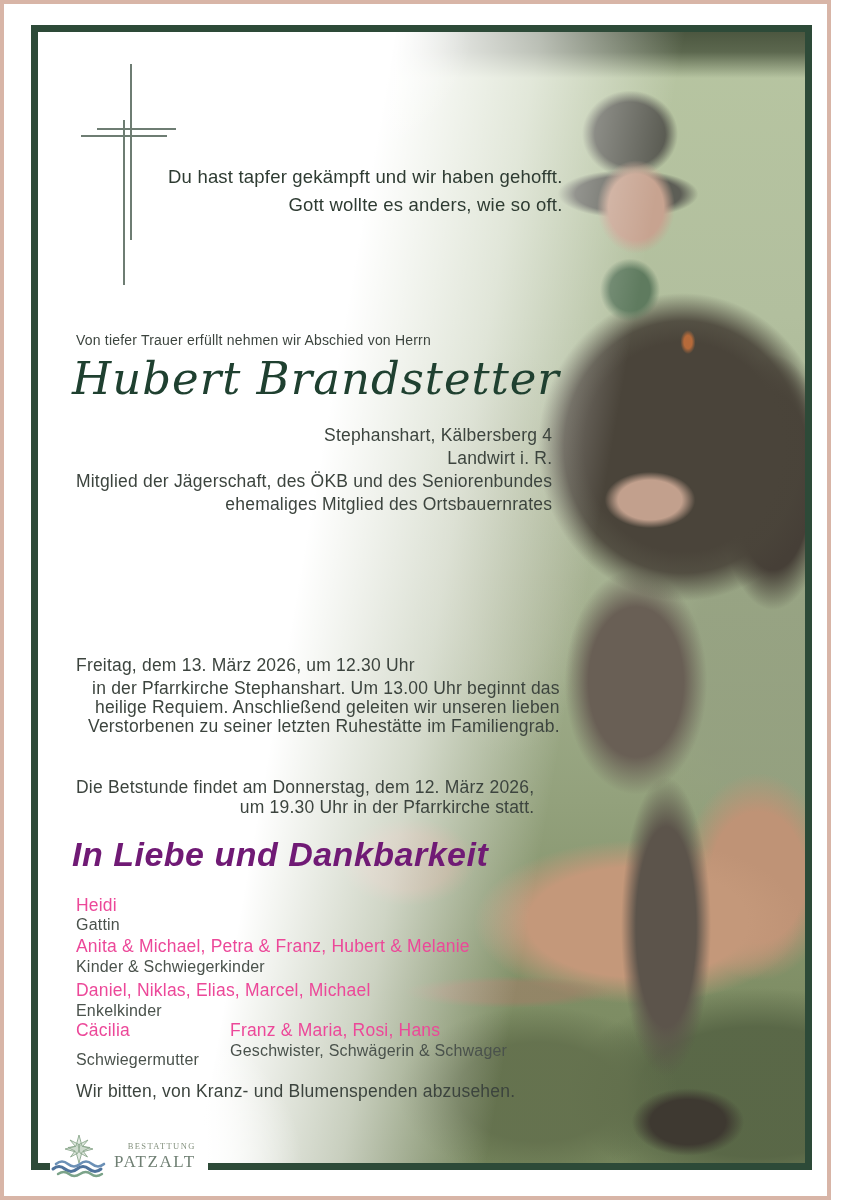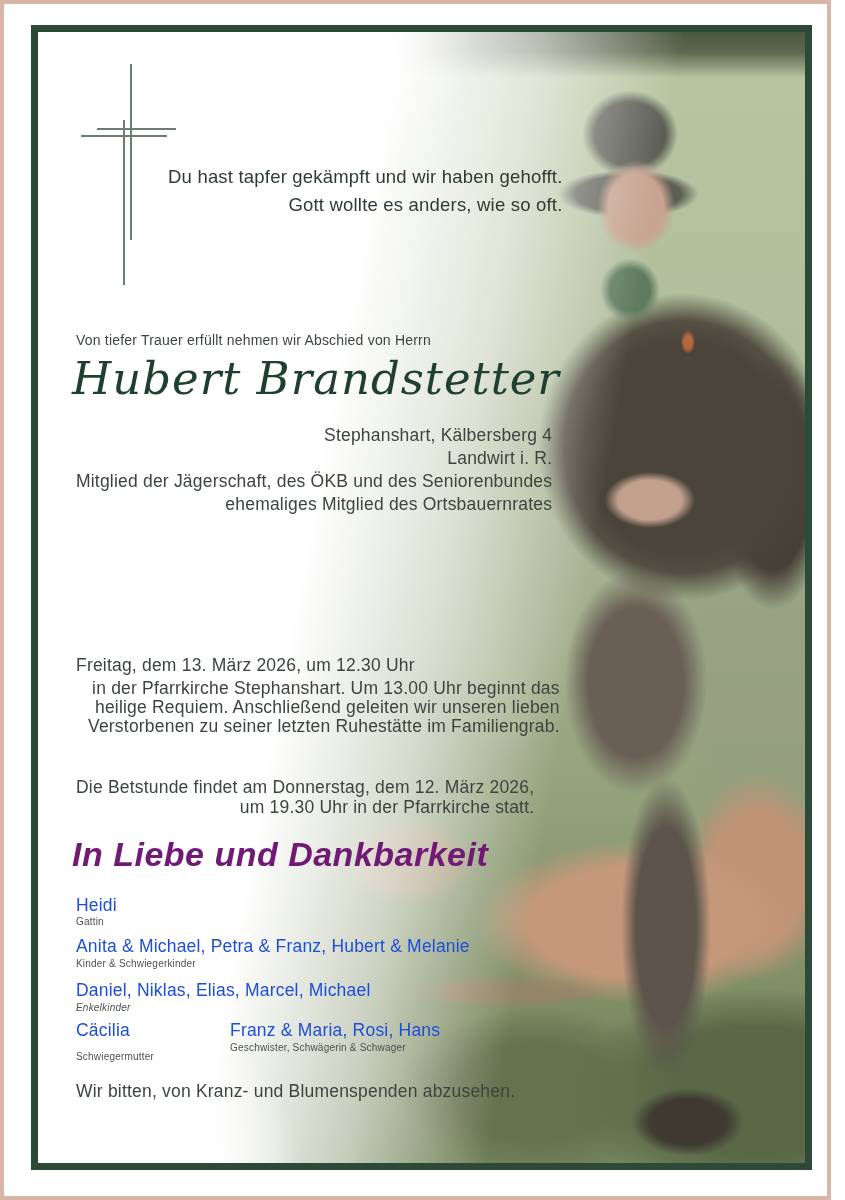--- a/index.html
+++ b/index.html
@@ -55,25 +55,25 @@
   .name{left:72px;top:352px;font-family:"DejaVu Serif",serif;font-style:italic;font-weight:normal;
         font-size:45px;color:#1f4030;letter-spacing:1px;}
   .details{left:76px;top:424px;line-height:23px;}
   .death{left:76px;top:517px;line-height:19.5px;}
   .gebet1{left:76px;top:630px;}
   .gebet2{left:76px;top:655px;}
   .requiem{left:88px;top:679px;line-height:19px;}
   .betstunde{left:76px;top:777px;line-height:20px;}
   .script2{left:72px;top:835px;font-family:Liberation Sans, sans-serif;font-style:italic;font-weight:bold;
            font-size:34px;color:#701a75;letter-spacing:.5px;}
-  .mnames{font-size:17.5px;color:#1d4ed8;}
-  .mrel{font-size:10px;color:#4a524c;letter-spacing:.2px;}
+  .mnames{font-size:17.5px;color:#ec4899;}
+  .mrel{font-size:16px;color:#4a524c;letter-spacing:.2px;}
   .r1n{left:76px;top:895px;} .r1r{left:76px;top:916px;}
   .r2n{left:76px;top:936px;} .r2r{left:76px;top:958px;}
-  .r3n{left:76px;top:980px;} .r3r{left:76px;top:1002px;font-style:italic;}
+  .r3n{left:76px;top:980px;} .r3r{left:76px;top:1002px;}
   .r4n{left:76px;top:1020px;} .r4r{left:76px;top:1042px;margin-top:9px;}
   .r5n{left:230px;top:1020px;} .r5r{left:230px;top:1042px;}
   .request{left:76px;top:1081px;}
   
   .logo{position:absolute;left:50px;top:1126px;width:158px;height:62px;background:#fff;z-index:5;
         display:flex;align-items:center;gap:6px;}
   .logo-text{display:flex;flex-direction:column;font-family:"Liberation Serif",serif;line-height:1.15;}
   .logo-label{font-size:8.5px;letter-spacing:1.4px;color:#85927f;}
   .logo-name{font-size:17px;letter-spacing:1.6px;color:#6f7f73;}
 </style>
@@ -123,14 +123,32 @@
   <div class="txt mrel r2r">Kinder &amp; Schwiegerkinder</div>
   <div class="txt mnames r3n">Daniel, Niklas, Elias, Marcel, Michael</div>
   <div class="txt mrel r3r">Enkelkinder</div>
   <div class="txt mnames r4n">Cäcilia</div>
   <div class="txt mrel r4r">Schwiegermutter</div>
   <div class="txt mnames r5n">Franz &amp; Maria, Rosi, Hans</div>
   <div class="txt mrel r5r">Geschwister, Schwägerin &amp; Schwager</div>
 
   <div class="txt request">Wir bitten, von Kranz- und Blumenspenden abzusehen.</div>
 
+  <div class="logo">
+    <svg width="58" height="46" viewBox="0 0 58 46">
+      <g stroke="#8ba78c" fill="rgba(160,185,160,0.3)" stroke-width="0.9">
+        <polygon points="29,1 32,12 43,15 32,18 29,29 26,18 15,15 26,12"></polygon>
+        <polygon points="38,6 32.5,12.5 40,13.5 33,17 37.5,23 30,19 29,15 28,11"></polygon>
+        <polygon points="20,6 25.5,12.5 18,13.5 25,17 20.5,23 28,19 29,15 30,11"></polygon>
+      </g>
+      <g fill="none" stroke-linecap="round">
+        <path d="M6,30 q6,-5 12,0 t12,0 t12,0 t12,0" stroke="#6b90b6" stroke-width="2.6"></path>
+        <path d="M3,35 q6,-5 12,0 t12,0 t12,0 t12,0" stroke="#4f739c" stroke-width="3"></path>
+        <path d="M8,40 q6,-4 11,0 t11,0 t11,0 t11,0" stroke="#7ba389" stroke-width="2.4"></path>
+      </g>
+    </svg>
+    <div class="logo-text">
+      <span class="logo-label">BESTATTUNG</span>
+      <span class="logo-name">PATZALT</span>
+    </div>
+  </div>
 
 </div>
 
 </body></html>

